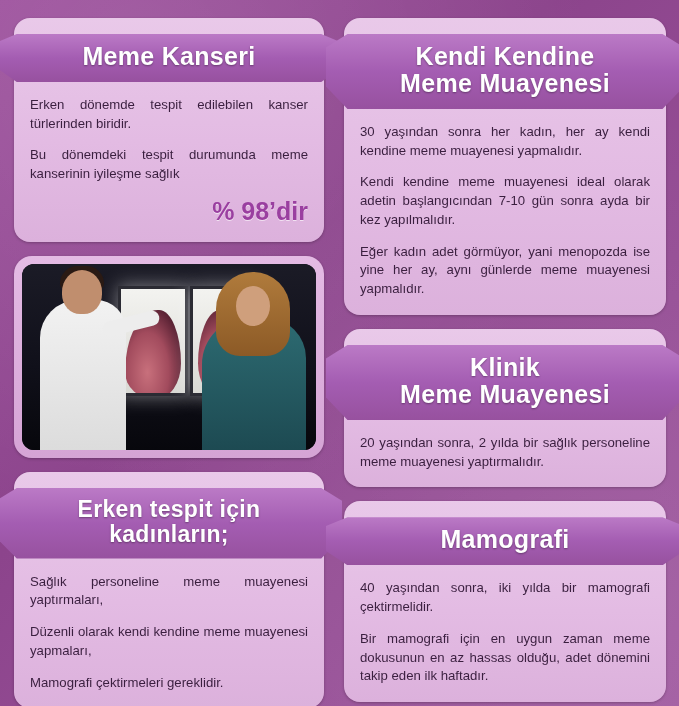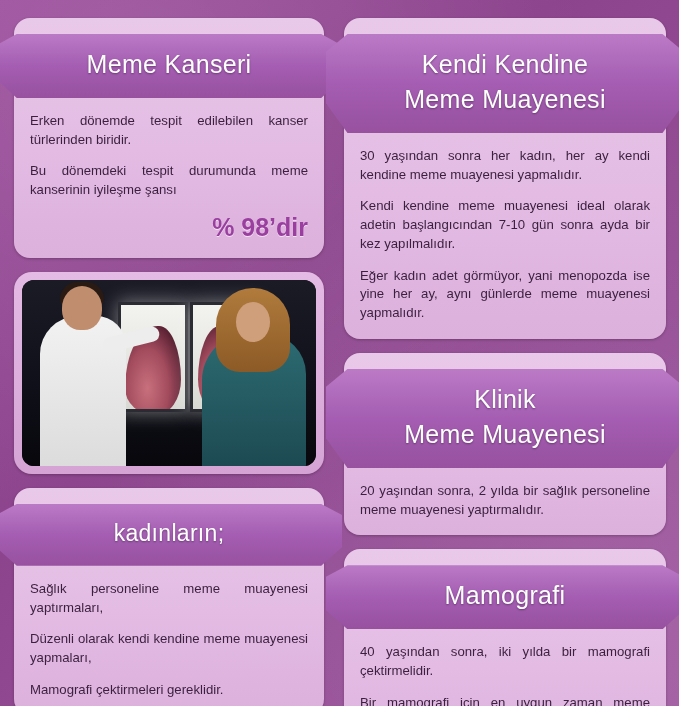--- a/index.html
+++ b/index.html
@@ -65,25 +65,25 @@
     height: 100%;
     background: #7d3c89;
     z-index: -1;
   }
   .ribbon .tail-l { left: -16px; transform: skewY(10deg); }
   .ribbon .tail-r { right: -16px; transform: skewY(-10deg); }
 
   .ribbon-title {
     color: #ffffff;
     font-size: 25px;
-    font-weight: normal;
+    font-weight: bold;
     line-height: 1.08;
     letter-spacing: 0.3px;
     text-shadow: 0 1px 2px rgba(0,0,0,0.35);
-    margin: 8px;
+    margin: 0;
   }
   .ribbon-title.small { font-size: 23px; }
   .ribbon-shape {
     position: relative;
     background: linear-gradient(180deg, #bb7ac6 0%, #a45dB2 50%, #97519f 100%);
     clip-path: polygon(
       0% 18%, 6% 0%, 94% 0%, 100% 18%,
       100% 70%, 94% 100%, 6% 100%, 0% 70%
     );
     padding: 9px 26px 12px 26px;
@@ -242,21 +242,21 @@
 
     <div class="card first">
       <div class="ribbon">
         <div class="tail-l"></div>
         <div class="tail-r"></div>
         <div class="ribbon-shape">
           <div class="ribbon-title">Meme Kanseri</div>
         </div>
       </div>
       <p class="body-text">Erken dönemde tespit edilebilen kanser türlerinden biridir.</p>
-      <p class="body-text">Bu dönemdeki tespit durumunda meme kanserinin iyileşme şansı</p>
+      <p class="body-text">Bu dönemdeki tespit durumunda meme kanserinin iyileşme sağlık</p>
       <div class="highlight">% 98’dir</div>
     </div>
 
     <div class="photo-card">
       <div class="photo">
         <div class="ph-room"></div>
         <div class="ph-screen s1">
           <div class="mammo"></div>
         </div>
         <div class="ph-screen s2">
@@ -273,20 +273,21 @@
           <div class="face-cut"></div>
         </div>
       </div>
     </div>
 
     <div class="card">
       <div class="ribbon">
         <div class="tail-l"></div>
         <div class="tail-r"></div>
         <div class="ribbon-shape">
+          <div class="ribbon-title small">Erken tespit için</div>
           <div class="ribbon-title small">kadınların;</div>
         </div>
       </div>
       <p class="list-text">Sağlık personeline meme muayenesi yaptırmaları,</p>
       <p class="list-text">Düzenli olarak kendi kendine meme muayenesi yapmaları,</p>
       <p class="list-text">Mamografi çektirmeleri gereklidir.</p>
     </div>
 
   </div>
 

